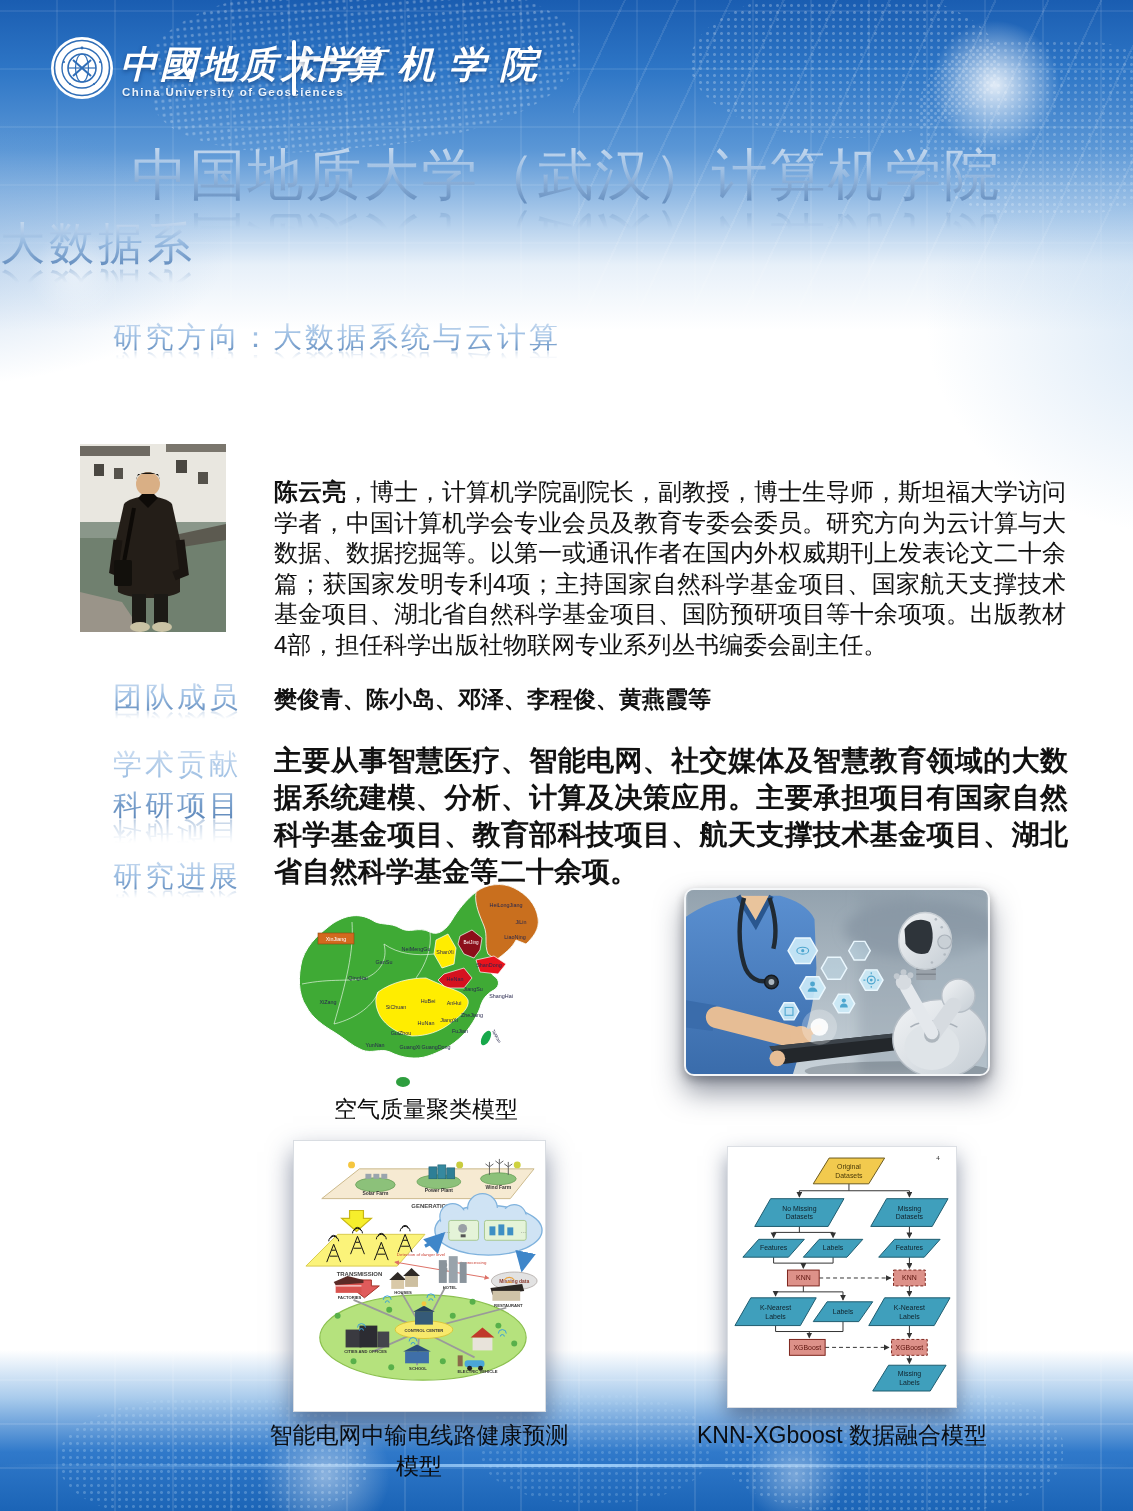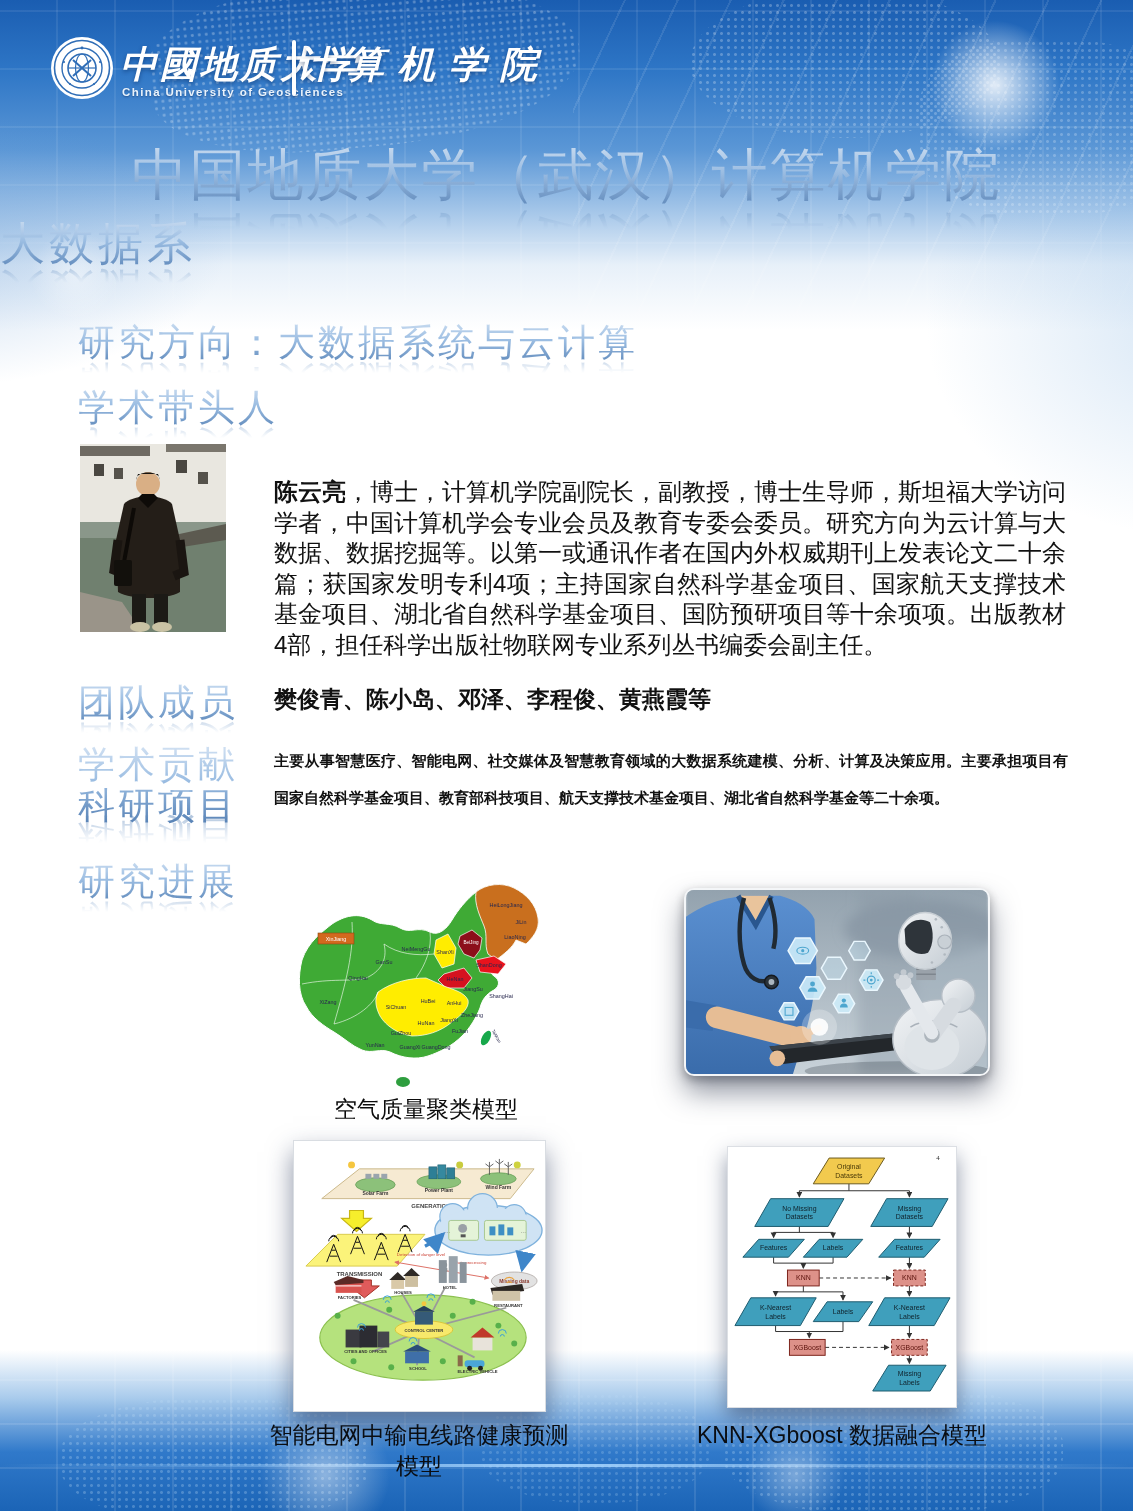--- a/index.html
+++ b/index.html
@@ -32,32 +32,32 @@
   .college{position:absolute;left:296px;top:40px;color:#fff;font-family:"Liberation Serif","DejaVu Serif",serif;
     font-size:37px;font-weight:bold;font-style:italic;letter-spacing:14px;text-shadow:0 2px 4px rgba(0,30,80,.45);}
 
   .grad-text{background:linear-gradient(180deg,#d3e2f3 0%,#9bbde2 45%,#547fb3 100%);
     -webkit-background-clip:text;background-clip:text;color:transparent;
     -webkit-box-reflect:below -14px linear-gradient(transparent 62%,rgba(255,255,255,.55));}
   .title{position:absolute;left:0;top:138px;width:100%;text-align:center;
     font-family:"Liberation Serif","DejaVu Serif",serif;font-size:56px;font-weight:400;letter-spacing:2px;}
   .subtitle{position:absolute;left:0;top:214px;width:100%;
     font-family:"Liberation Serif","DejaVu Serif",serif;font-size:45px;font-weight:400;letter-spacing:4px;}
-  .sec-h{position:absolute;font-family:"Liberation Serif","DejaVu Serif",serif;font-size:37px;letter-spacing:3px;}
+  .sec-h{position:absolute;font-family:"Liberation Serif","DejaVu Serif",serif;font-size:29px;letter-spacing:3px;margin-left:35px;}
   .h-research{left:78px;top:318px;}
   .h-leader{left:78px;top:383px;}
   .h-team{left:78px;top:678px;}
   .h-contrib{left:78px;top:744px;line-height:41px;}
   .h-progress{left:78px;top:857px;}
 
   .photo{position:absolute;left:80px;top:444px;width:146px;height:188px;}
   .bio{position:absolute;left:274px;top:444px;width:792px;font-size:24px;line-height:30.6px;color:#111;text-align:justify;margin-top:33px;}
   .bio b{font-weight:bold;}
   .team-members{position:absolute;left:274px;top:684px;font-size:23px;font-weight:bold;color:#111;}
-  .contrib-text{position:absolute;left:274px;top:742px;width:794px;font-size:15px;font-weight:bold;line-height:37px;color:#111;text-align:justify;}
+  .contrib-text{position:absolute;left:274px;top:742px;width:794px;font-size:28px;font-weight:bold;line-height:37px;color:#111;text-align:justify;}
 
   .fig{position:absolute;}
   .fig-map{left:288px;top:876px;width:276px;height:218px;}
   .fig-robot{left:684px;top:888px;width:306px;height:188px;border-radius:10px;overflow:hidden;
     box-shadow:0 16px 28px rgba(35,45,70,.5),0 4px 10px rgba(0,0,0,.3);border:2px solid #f4f6f8;background:#aab6c0;}
   .fig-grid{left:293px;top:1140px;width:253px;height:272px;background:#fff;border:1px solid #d9dde2;
     box-shadow:0 12px 24px rgba(40,55,90,.55);}
   .fig-flow{left:727px;top:1146px;width:230px;height:262px;background:#fff;border:1px solid #dcdfe4;
     box-shadow:0 10px 20px rgba(40,55,90,.5);}
   .cap{position:absolute;font-size:23px;font-weight:normal;color:#0c0c0c;text-align:center;}
@@ -109,21 +109,20 @@
     <div class="brand-cn">中國地质大学</div>
     <div class="brand-en">China University of Geosciences</div>
     <div class="hdr-divider"></div>
     <div class="college">计算机学院</div>
   </div>
 
   <h1 class="title grad-text">中国地质大学（武汉）计算机学院</h1>
   <h2 class="subtitle grad-text">大数据系</h2>
 
   <div class="sec-h h-research grad-text">研究方向：大数据系统与云计算</div>
-  <div class="sec-h h-leader grad-text">学术带头人</div>
 
   <svg class="photo" viewBox="0 0 146 188">
     <rect x="0" y="0" width="146" height="188" fill="#dfddd6"></rect>
     <rect x="0" y="0" width="146" height="84" fill="#e9e7e0"></rect>
     <rect x="0" y="2" width="70" height="10" fill="#6e6a62"></rect>
     <rect x="86" y="0" width="60" height="8" fill="#7a766d"></rect>
     <rect x="14" y="20" width="10" height="12" fill="#4a4741"></rect>
     <rect x="34" y="24" width="9" height="11" fill="#55524b"></rect>
     <rect x="96" y="16" width="11" height="13" fill="#4a4741"></rect>
     <rect x="118" y="28" width="10" height="12" fill="#55524b"></rect>

